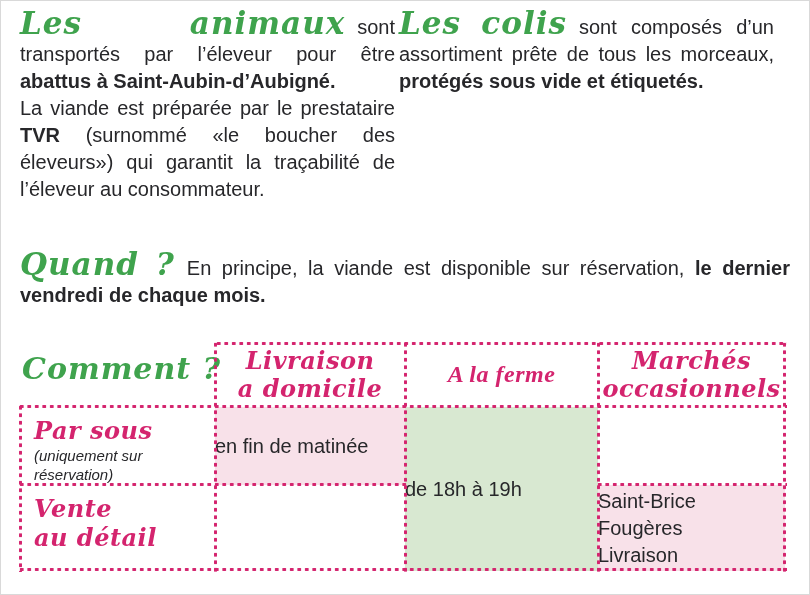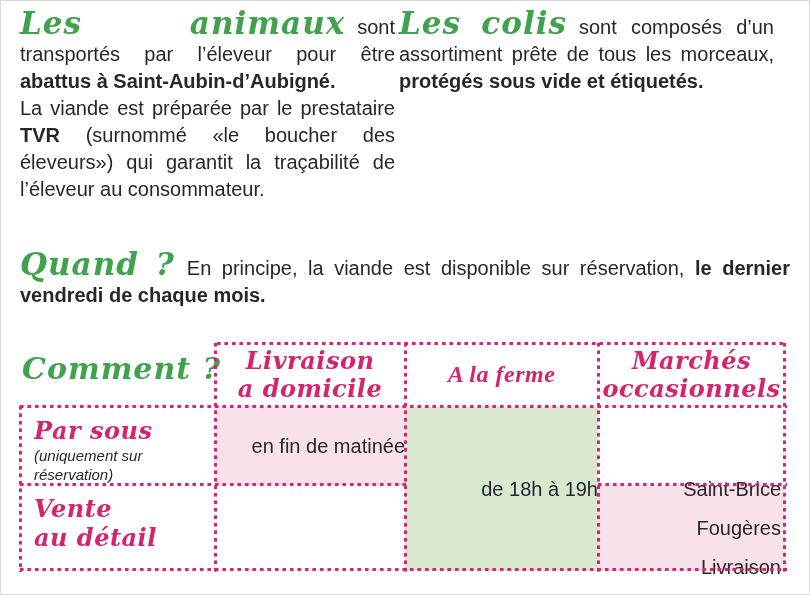--- a/index.html
+++ b/index.html
@@ -97,21 +97,21 @@
   .tbl-note {
     font-style: italic;
     font-size: 15px;
     line-height: 1.3;
     color: var(--text, #27272a);
     margin-top: 0;
     max-width: 165px;
   }
   .tbl-text {
     display: flex; flex-direction: column;
-    align-items: flex-end; justify-content: center;
+    align-items: flex-start; justify-content: center;
     text-align: center;
     font-size: 20px;
     line-height: 1.35;
     color: var(--text, #27272a);
   }
 </style>
 </head>
 <body>
 
 <div class="frame"></div>
@@ -165,21 +165,21 @@
   </div>
 
   <div class="cell tbl-text" style="left:195px; top:64px; width:190px; height:78px;">
     <div>en fin de matinée</div>
   </div>
   <div class="cell tbl-text" style="left:385px; top:64px; width:193px; height:164px;">
     <div>de 18h à 19h</div>
   </div>
   <div class="cell tbl-text" style="left:578px; top:64px; width:187px; height:78px;"></div>
   <div class="cell tbl-text" style="left:195px; top:142px; width:190px; height:86px;"></div>
-  <div class="cell tbl-text" style="left:578px; top:142px; width:183px; height:86px;gap:12px;">
+  <div class="cell tbl-text" style="left:578px; top:142px; width:183px; height:86px;">
     <div>Saint-Brice</div>
     <div>Fougères</div>
     <div>Livraison</div>
   </div>
 
   <div class="hline" style="left:195px; top:-2px; width:572px;"></div>
   <div class="hline" style="left:-2px; top:61px; width:769px;"></div>
   <div class="hline" style="left:-2px; top:139px; width:389px;"></div>
   <div class="hline" style="left:576px; top:139px; width:191px;"></div>
   <div class="hline" style="left:-2px; top:224px; width:769px;"></div>

